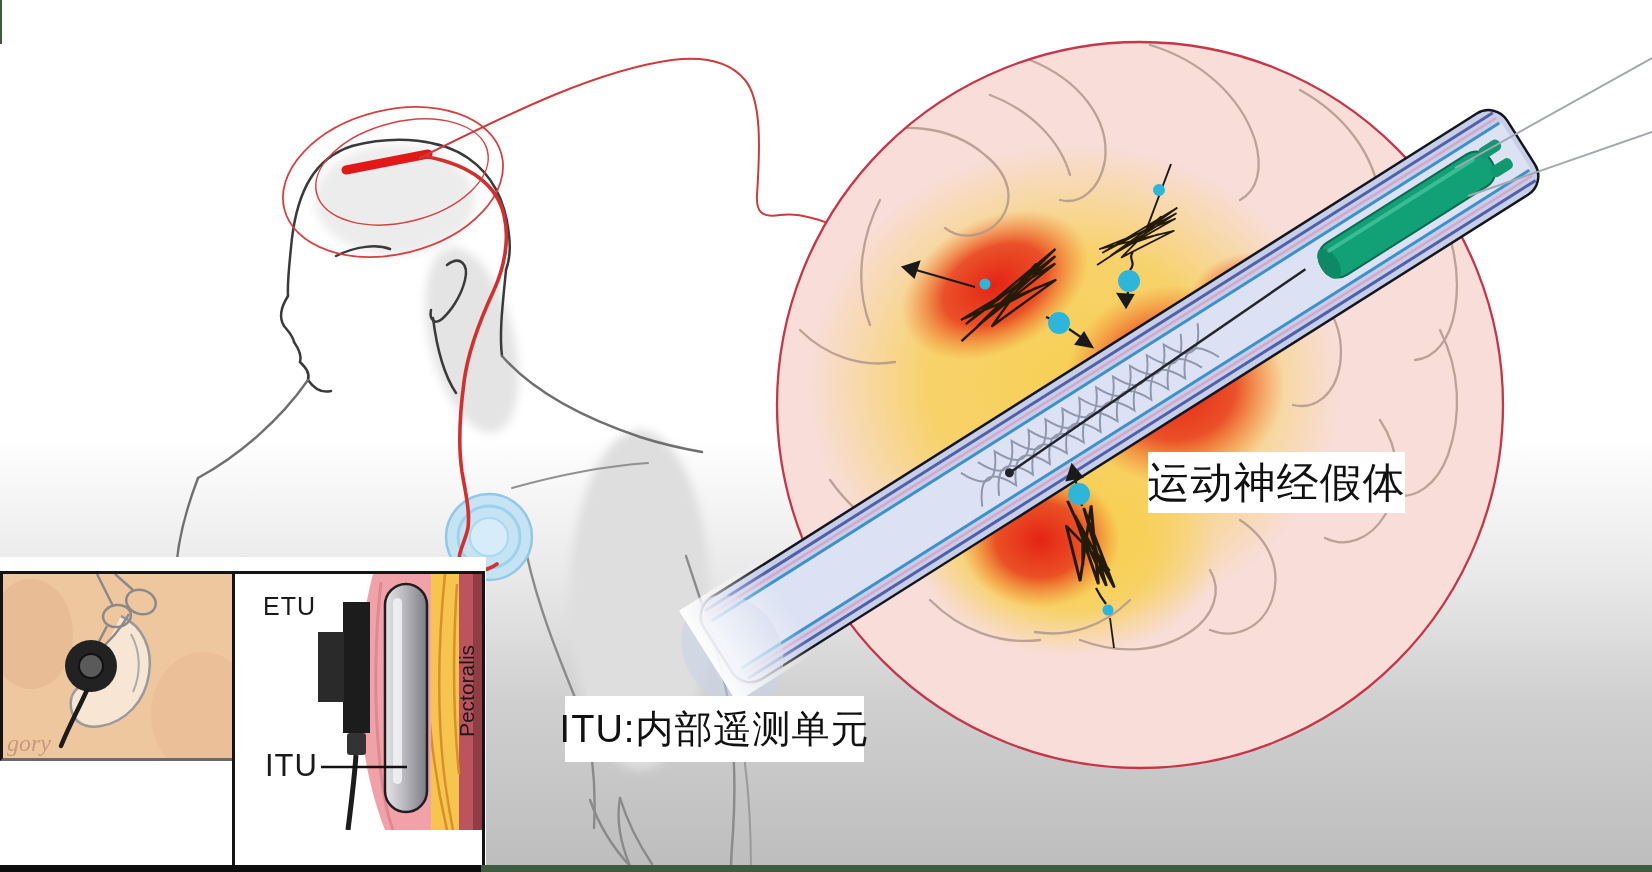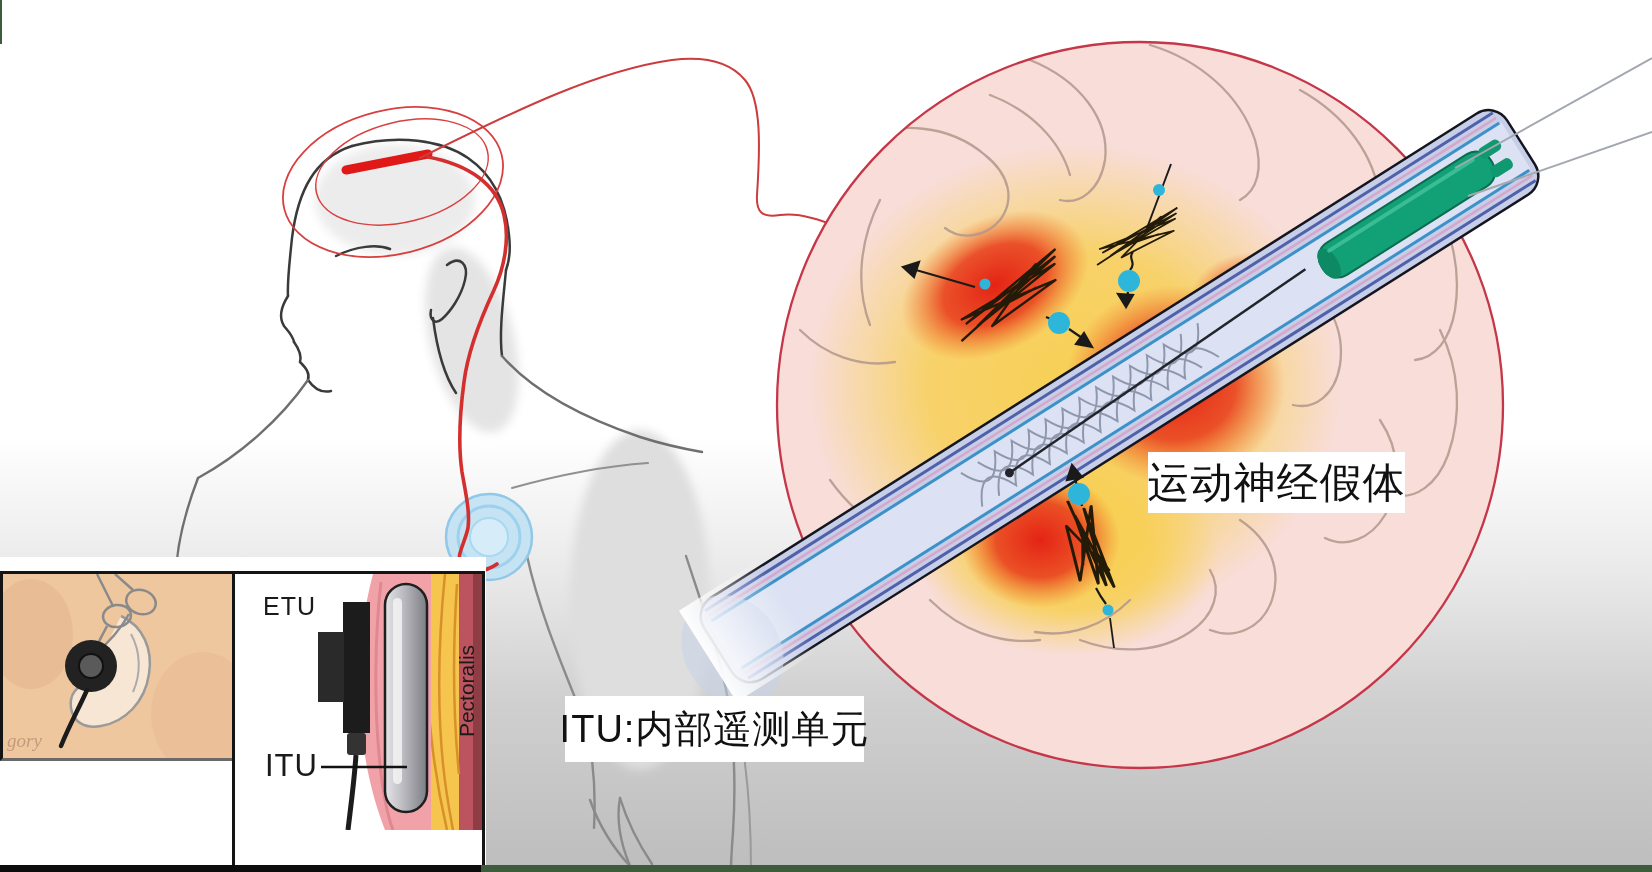--- a/index.html
+++ b/index.html
@@ -219,21 +219,21 @@
       <ellipse cx="114" cy="42" rx="14" ry="11" transform="rotate(-8 114 42)"></ellipse>
       <path d="M 130,16 L 112,0 M 110,32 L 94,0"></path>
       <path d="M 126,40 C 116,58 104,70 92,80 M 104,52 C 98,64 92,74 88,84"></path>
     </g>
     <g>
       <circle cx="88" cy="92" r="26" fill="#222222"></circle>
       <circle cx="88" cy="92" r="12" fill="#5a5a5a" stroke="#111" stroke-width="2"></circle>
       <path d="M 84,116 C 76,134 66,152 58,172" fill="none" stroke="#1b1b1b" stroke-width="4.5" stroke-linecap="round"></path>
     </g>
   </svg>
-  <div class="smalltag" id="watermark" style="left:4px;top:156px;font-size:19px;text-align:right;">gory</div>
+  <div class="smalltag" id="watermark" style="left:4px;top:156px;font-size:24px;text-align:right;">gory</div>
 </div>
 
 <div class="panel" style="left:232px;top:571px;width:253px;height:314px;background:#ffffff;border:3px solid #141414;overflow:hidden;">
   <svg width="247" height="256" viewBox="0 0 247 256">
     <rect x="212" y="0" width="35" height="256" fill="#bb545e"></rect>
     <rect x="238" y="0" width="9" height="256" fill="#8f3d45"></rect>
     <rect x="184" y="0" width="40" height="256" fill="#f6c54d"></rect>
     <g fill="none" stroke="#d8902c" stroke-width="2.5">
       <path d="M 194,0 C 188,50 190,110 196,160 C 200,200 206,230 212,256"></path>
       <path d="M 210,0 C 204,60 202,130 208,190 C 211,220 215,240 218,256"></path>

